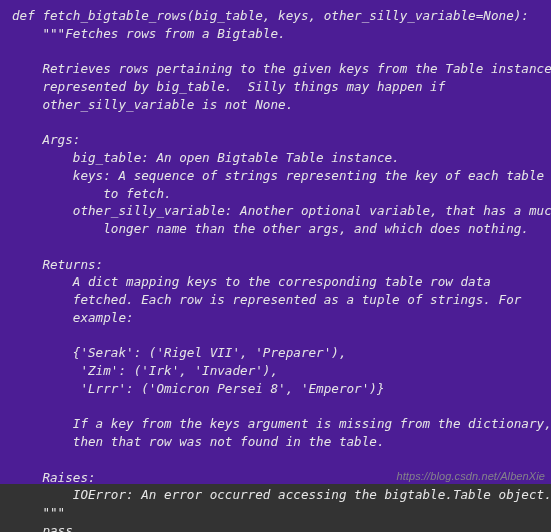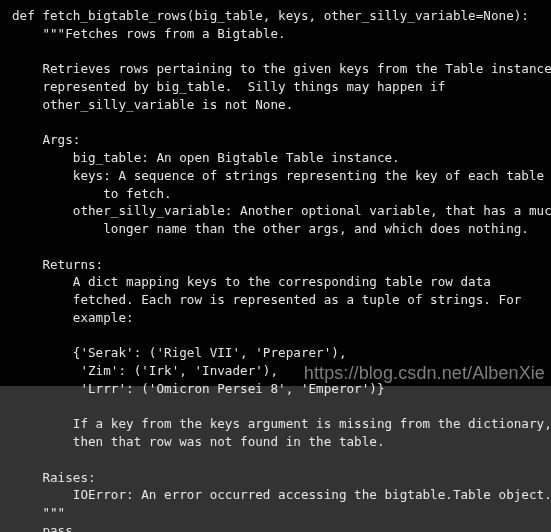--- a/index.html
+++ b/index.html
@@ -9,23 +9,24 @@
   }
   body {
     width: 551px;
     height: 532px;
     overflow: hidden;
     font-family: "DejaVu Sans Mono", monospace;
   }
   #app {
     position: relative;
     width: 551px;
-    height: 386px;
-    background: #000000;
+    height: 484px;
+    background: #4c1d95;
     box-sizing: border-box;
+    font-style: italic;
   }
   #code-block {
     position: absolute;
     left: 12px;
     top: 7px;
     right: 0;
     margin: 0;
     padding: 0;
     font-family: "DejaVu Sans Mono", monospace;
     font-size: 12.6px;
@@ -38,21 +39,21 @@
   #code-block .ln {
     display: block;
     height: 17.75px;
     white-space: pre;
   }
   #watermark {
     position: absolute;
     right: 6px;
     bottom: 2px;
     font-family: "Liberation Sans", sans-serif;
-    font-size: 18px;
+    font-size: 11px;
     color: #8a8a8a;
     letter-spacing: 0.1px;
     white-space: pre;
     opacity: 0.92;
   }
 </style>
 </head>
 <body>
 
 <div id="app">

